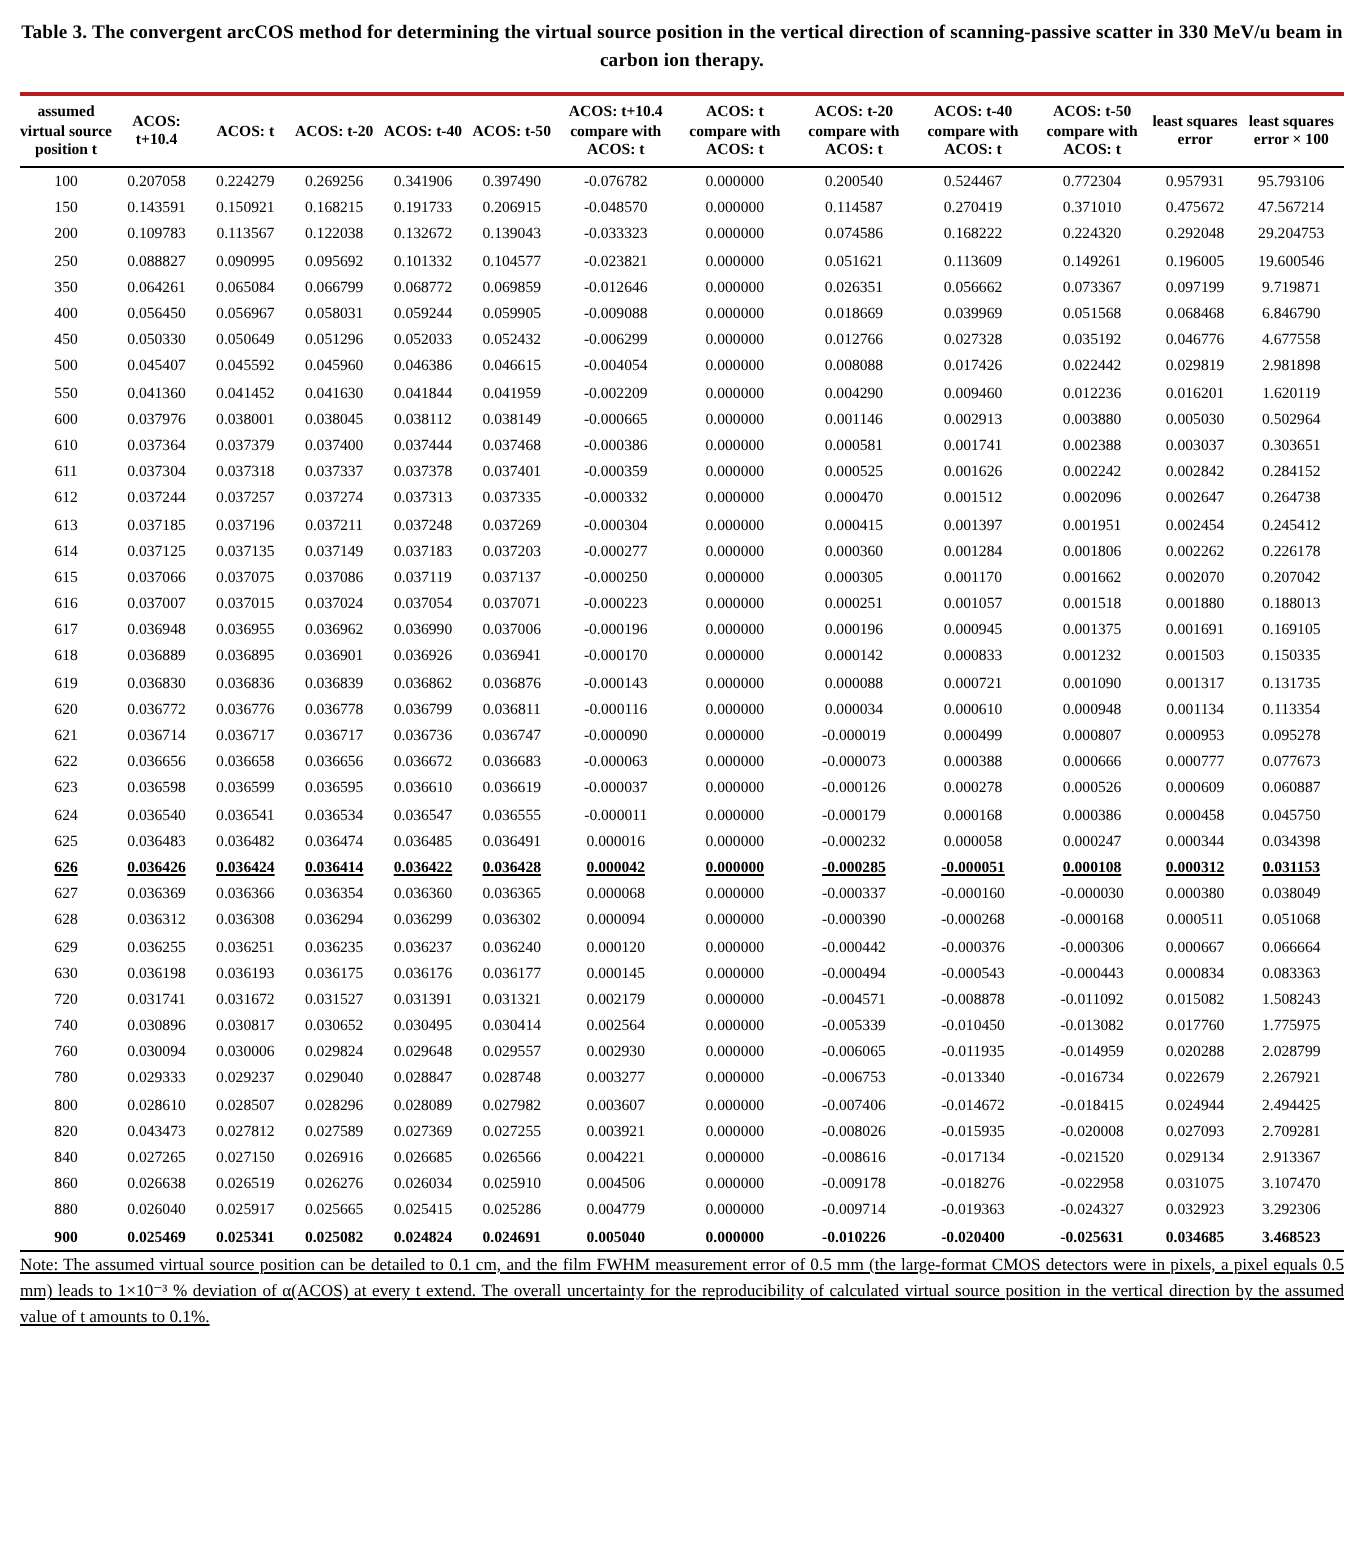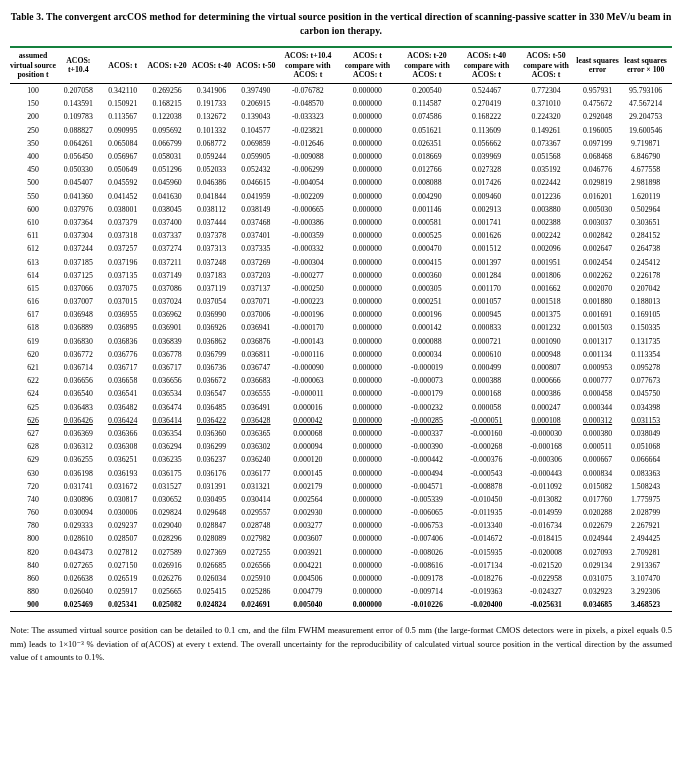--- a/index.html
+++ b/index.html
@@ -18,21 +18,21 @@
     margin-bottom:7px;
     letter-spacing:0.1px;
     text-align:center;
   }
   table{
     width:100%;
     border-collapse:collapse;
     table-layout:fixed;
   }
   thead tr{
-    border-top:2px solid #15803d;
+    border-top:2px solid #b91c1c;
     border-bottom:1.4px solid #000;
   }
   tbody tr:last-child{
     border-bottom:1.4px solid #000;
     font-weight:bold;
   }
   th{
     font-weight:bold;
     font-size:7.8px;
     line-height:1.25;
@@ -43,28 +43,29 @@
   }
   td{
     font-size:7.8px;
     text-align:center;
     vertical-align:middle;
     padding:2.1px 0;
     white-space:nowrap;
     overflow:hidden;
   }
   tr.highlight td{
-    font-weight:normal;
+    font-weight:bold;
     text-decoration:underline;
   }
   .note{
     font-size:8.6px;
     line-height:1.55;
-    margin-top:12px;
+    margin-top:0;
     text-align:justify;
+    text-decoration:underline;
   }
   
   col.c-t{width:7.0%}
   col.c-a{width:6.75%}
   col.c-cmp{width:9.05%}
   col.c-lse{width:6.6%}
   col.c-lse100{width:8.0%}
 </style>
 </head>
 <body>
@@ -101,21 +102,21 @@
       <th>ACOS: t-40 compare with ACOS: t</th>
       <th>ACOS: t-50 compare with ACOS: t</th>
       <th>least squares error</th>
       <th>least squares error × 100</th>
     </tr>
   </thead>
   <tbody>
       <tr>
         <td>100</td>
         <td>0.207058</td>
-        <td>0.342110</td>
+        <td>0.224279</td>
         <td>0.269256</td>
         <td>0.341906</td>
         <td>0.397490</td>
         <td>-0.076782</td>
         <td>0.000000</td>
         <td>0.200540</td>
         <td>0.524467</td>
         <td>0.772304</td>
         <td>0.957931</td>
         <td>95.793106</td>
@@ -442,20 +443,35 @@
         <td>0.036656</td>
         <td>0.036672</td>
         <td>0.036683</td>
         <td>-0.000063</td>
         <td>0.000000</td>
         <td>-0.000073</td>
         <td>0.000388</td>
         <td>0.000666</td>
         <td>0.000777</td>
         <td>0.077673</td>
+      </tr>
+      <tr>
+        <td>623</td>
+        <td>0.036598</td>
+        <td>0.036599</td>
+        <td>0.036595</td>
+        <td>0.036610</td>
+        <td>0.036619</td>
+        <td>-0.000037</td>
+        <td>0.000000</td>
+        <td>-0.000126</td>
+        <td>0.000278</td>
+        <td>0.000526</td>
+        <td>0.000609</td>
+        <td>0.060887</td>
       </tr>
       <tr>
         <td>624</td>
         <td>0.036540</td>
         <td>0.036541</td>
         <td>0.036534</td>
         <td>0.036547</td>
         <td>0.036555</td>
         <td>-0.000011</td>
         <td>0.000000</td>

